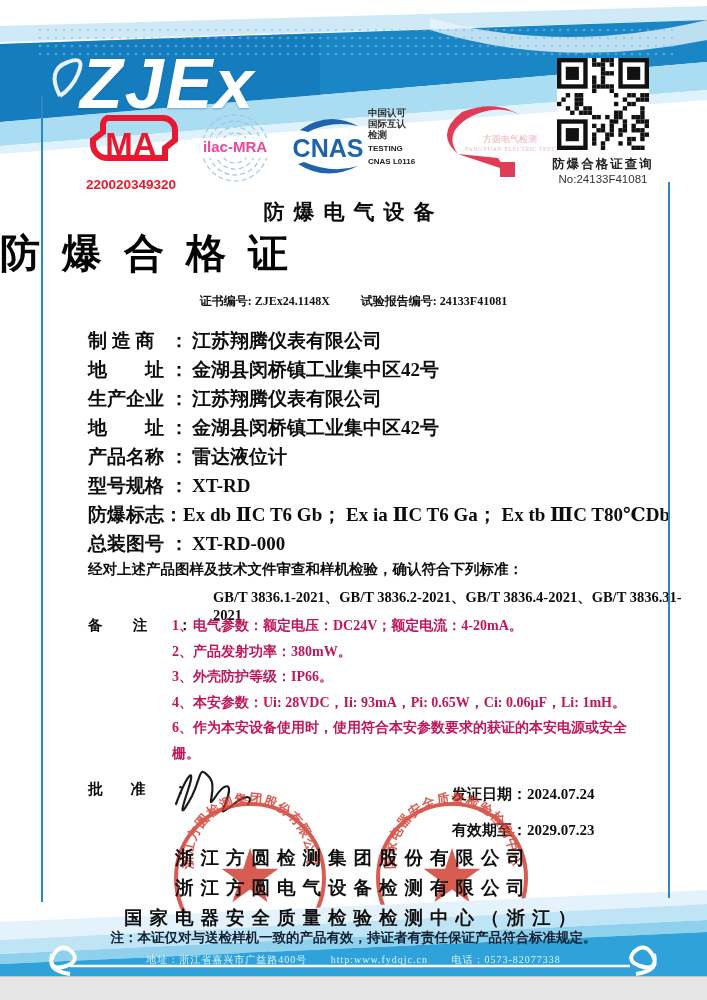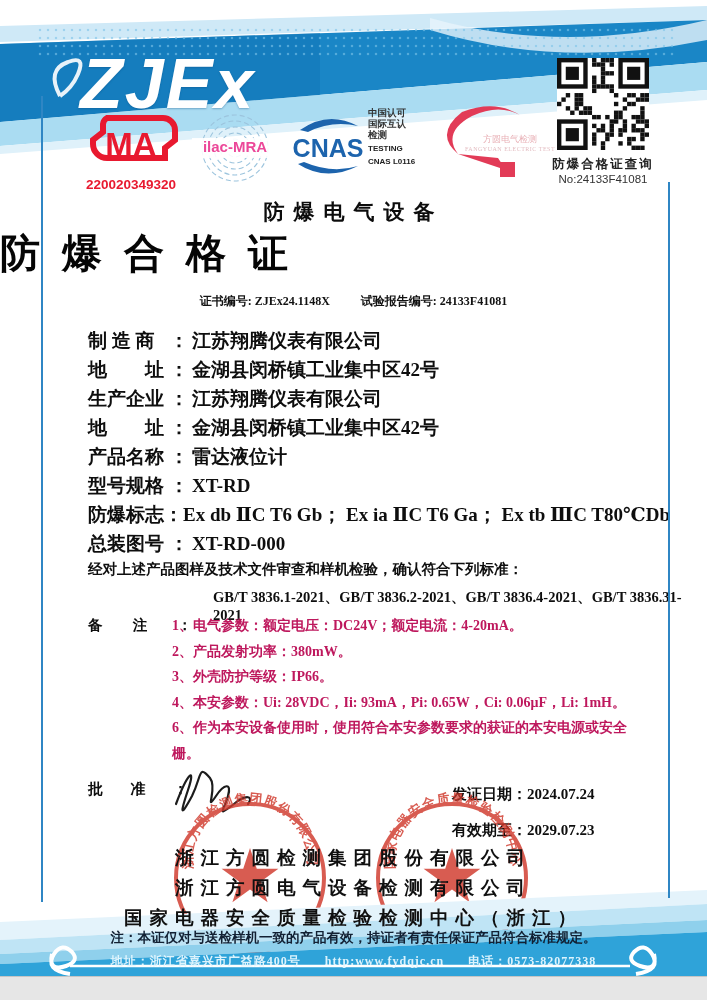--- a/index.html
+++ b/index.html
@@ -61,21 +61,21 @@
   .dates{left:452px;top:776px;font-size:15px;font-weight:bold;color:#0e0e0e;line-height:36px;}
 
   
   .stamps{left:0;top:790px;}
   .issuer{left:0;width:707px;text-align:center;font-size:18.5px;font-weight:bold;
           letter-spacing:7px;color:#101010;}
   .note{left:0;top:929px;width:707px;text-align:center;font-size:13.5px;font-weight:bold;color:#122033;z-index:6;}
 
   
   .footer-svg{left:0;top:888px;z-index:1;}
-  .addr{left:0;top:953px;width:707px;text-align:center;font-size:12px;font-weight:bold;
+  .addr{left:0;top:953px;width:707px;text-align:center;font-size:10px;font-weight:normal;
         color:rgba(230,248,255,.95);z-index:6;letter-spacing:1px;}
   .addr span{margin:0 10px;}
   .scanedge{left:0;top:976px;width:707px;height:24px;background:#e6e6e6;border-top:1px solid #c5c5c5;z-index:7;}
 
   
   .rail-l{left:41px;top:96px;width:2px;height:806px;background:#2f86c4;z-index:5;}
   .rail-r{left:668px;top:182px;width:2px;height:716px;background:#2f86c4;z-index:5;} .z6{z-index:6;}
 </style>
 </head>
 <body>

